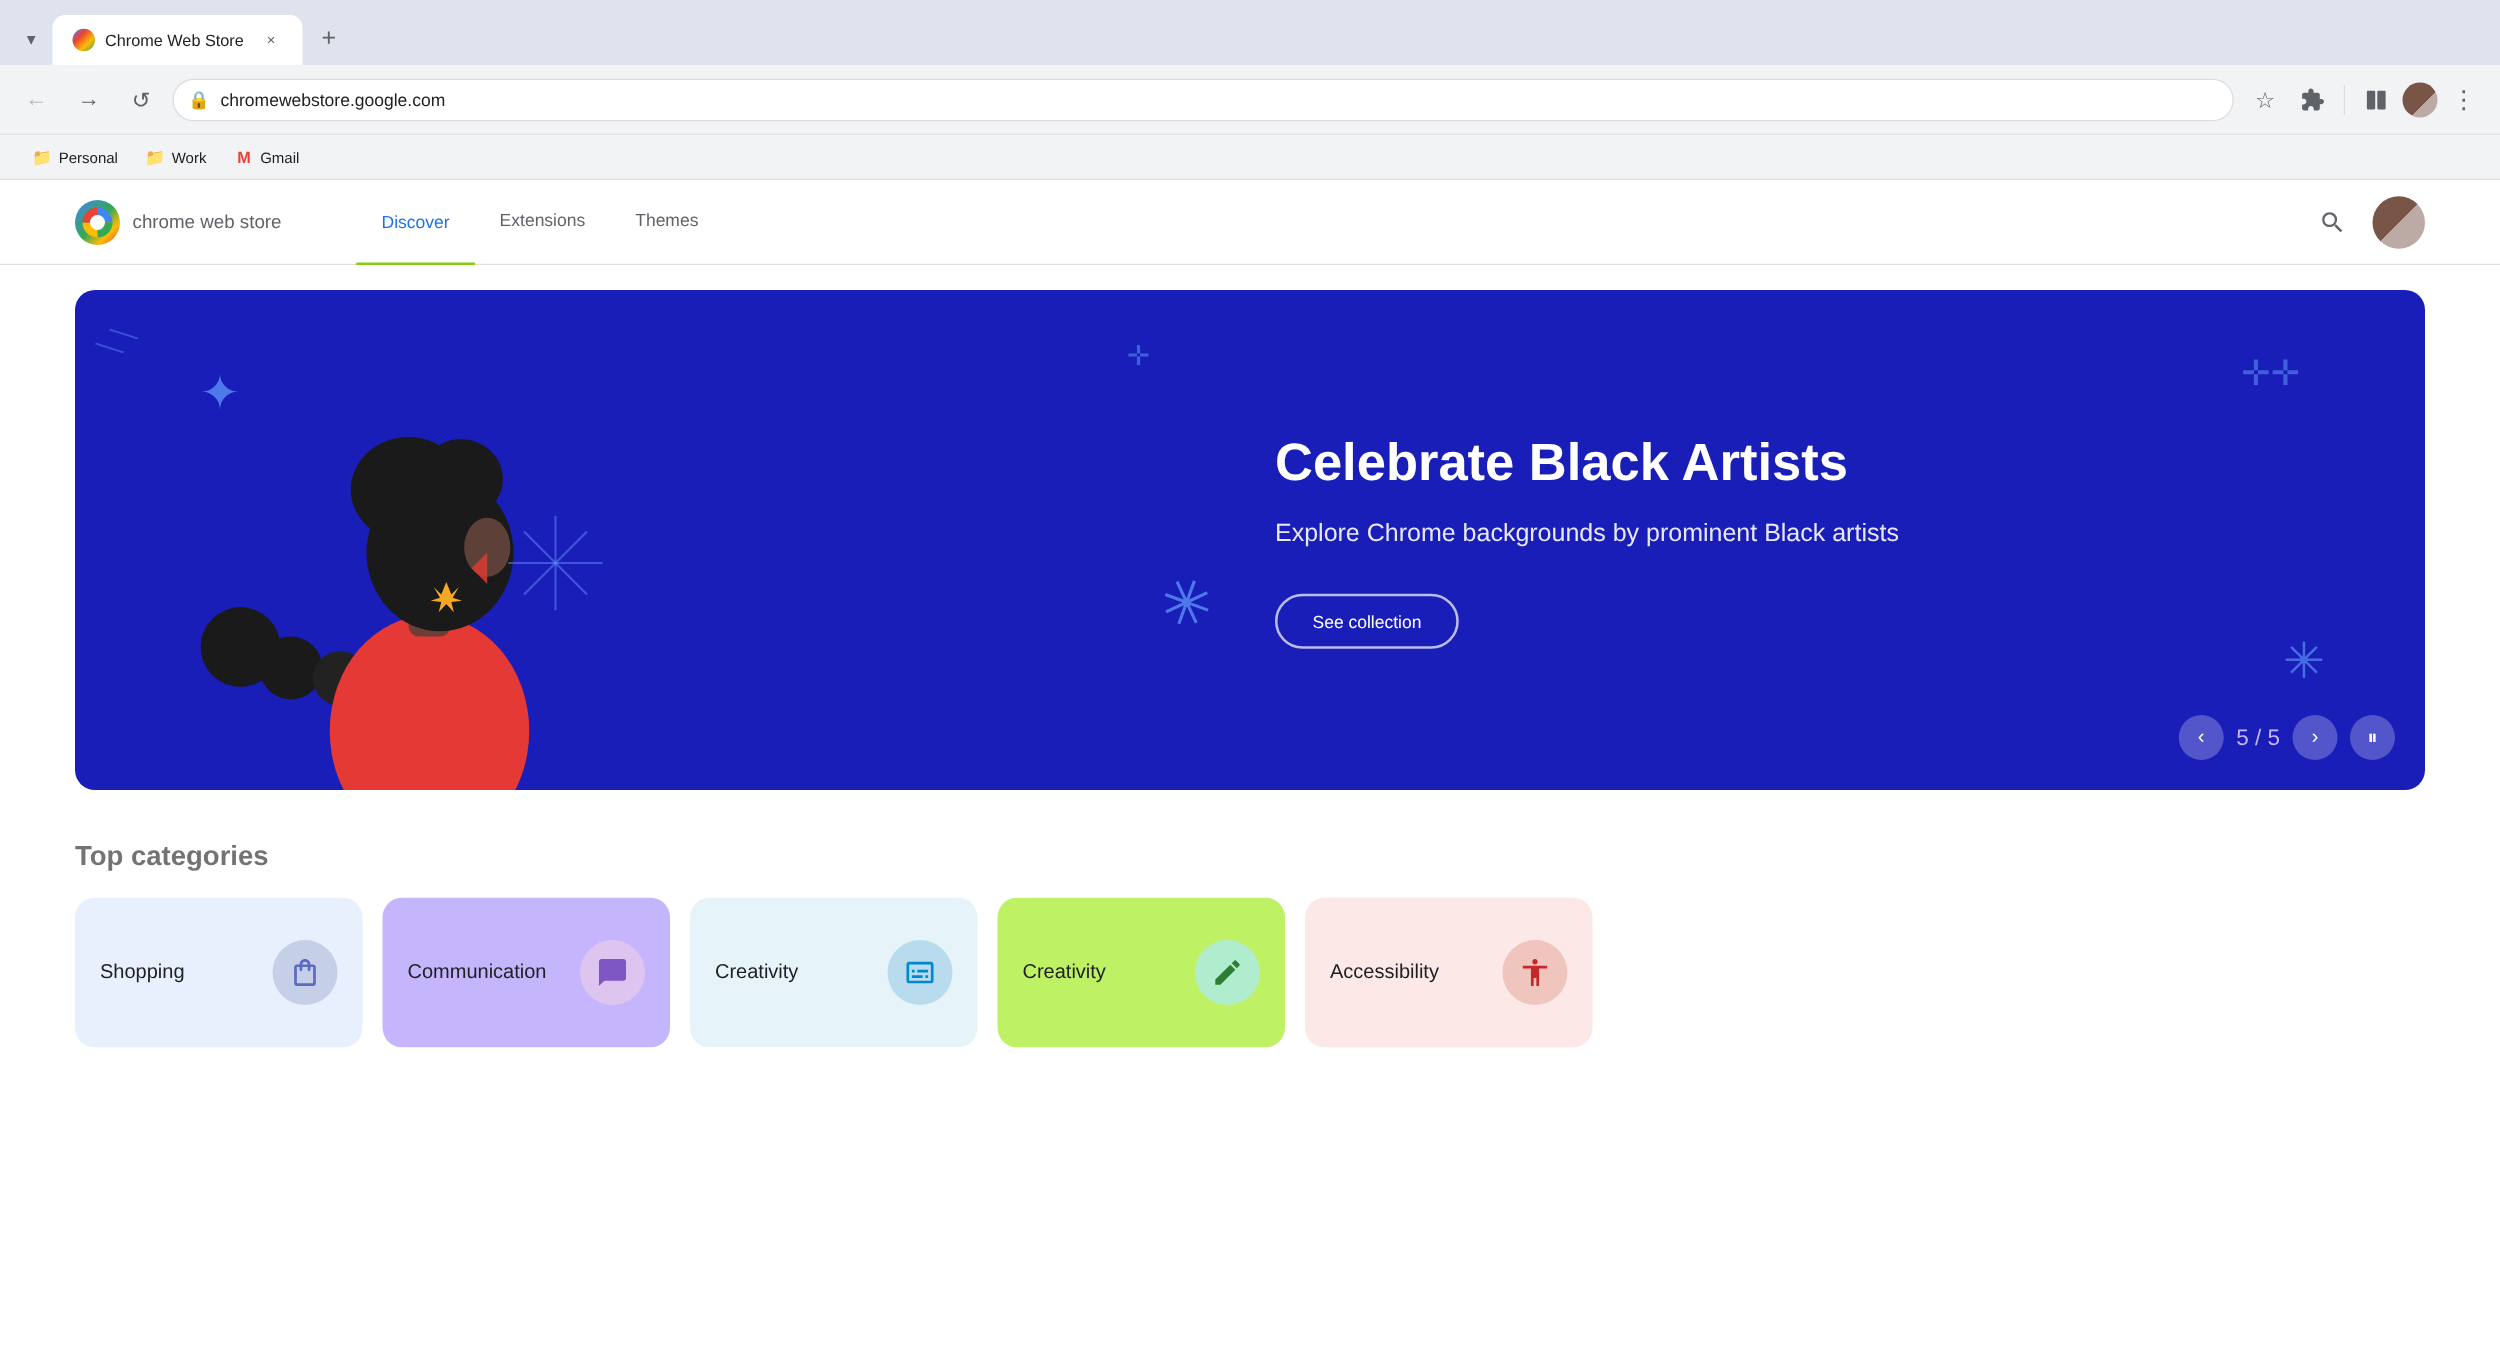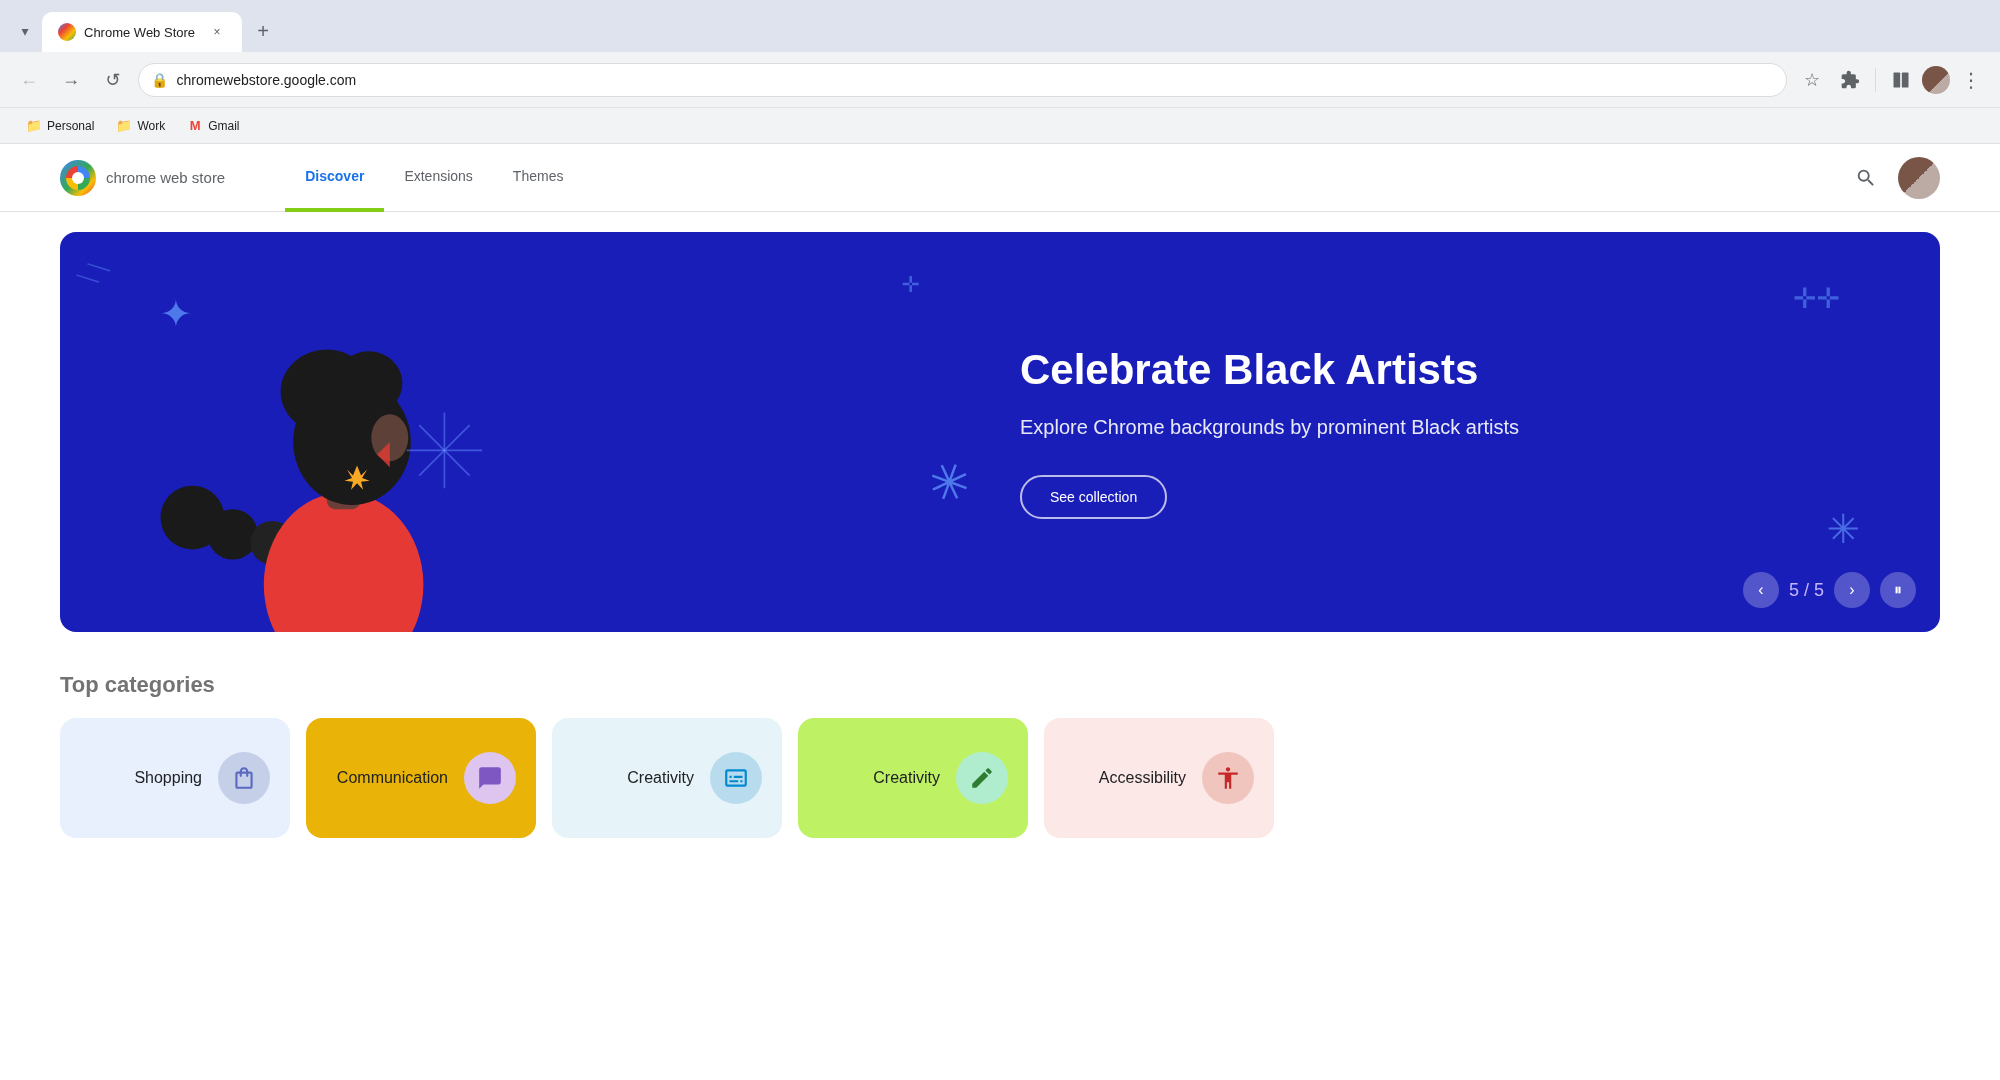--- a/index.html
+++ b/index.html
@@ -36,21 +36,21 @@
     
     .page-content { flex: 1; background: #fff; overflow: hidden; position: relative; }
 
     
     .cws-header { display: flex; align-items: center; padding: 0 60px; height: 68px; border-bottom: 1px solid #e0e0e0; }
     .cws-logo { display: flex; align-items: center; gap: 10px; margin-right: 60px; }
     .cws-logo-icon { width: 36px; height: 36px; border-radius: 50%; background: linear-gradient(135deg, #4285f4 0%, #34a853 50%, #fbbc05 75%, #ea4335 100%); }
     .cws-logo-text { font-size: 15px; color: #5f6368; }
     .cws-nav { display: flex; align-items: center; gap: 0; }
     .cws-nav-item { padding: 0 20px; height: 68px; display: flex; align-items: center; font-size: 14px; color: #5f6368; cursor: pointer; position: relative; border-bottom: 3px solid transparent; }
-    .cws-nav-item.active { color: #1a73e8; border-bottom: 4px solid #84cc16; font-weight: 700; }
+    .cws-nav-item.active { color: #1a73e8; border-bottom: 2px solid #84cc16; font-weight: 400; }
     .cws-header-right { margin-left: auto; display: flex; align-items: center; gap: 12px; }
     .search-btn { width: 40px; height: 40px; border-radius: 50%; display: flex; align-items: center; justify-content: center; cursor: pointer; color: #5f6368; font-size: 20px; }
     .user-avatar { width: 42px; height: 42px; border-radius: 50%; overflow: hidden; cursor: pointer; background: #8d6e63; display: flex; align-items: center; justify-content: center; }
 
     
     .cws-main { padding: 20px 0 0; overflow-y: auto; height: calc(100% - 68px); }
 
     
     .hero-banner { margin: 0 60px; border-radius: 16px; background: #1a1eb8; overflow: hidden; position: relative; height: 400px; display: flex; align-items: center; }
     .hero-left { flex: 0 0 50%; height: 100%; position: relative; overflow: hidden; }
@@ -60,28 +60,28 @@
     .hero-btn { display: inline-block; border: 2px solid rgba(255,255,255,0.7); border-radius: 24px; padding: 12px 28px; color: #fff; font-size: 14px; cursor: pointer; background: transparent; }
 
     
     .slide-controls { position: absolute; bottom: 24px; right: 24px; display: flex; align-items: center; gap: 10px; }
     .slide-btn { width: 36px; height: 36px; border-radius: 50%; background: rgba(255,255,255,0.25); display: flex; align-items: center; justify-content: center; cursor: pointer; color: #fff; font-size: 16px; }
     .slide-count { color: #c4b5fd; font-size: 18px; }
 
     
     .section-title { font-size: 22px; font-weight: 600; color: #737373; margin: 40px 60px 20px; }
     .categories-row { display: flex; gap: 16px; padding: 0 60px; overflow-x: auto; }
-    .category-card { flex: 0 0 230px; height: 120px; border-radius: 16px; display: flex; align-items: center; padding: 20px; gap: 16px; cursor: pointer; position: relative; overflow: hidden; text-align: right; }
+    .category-card { flex: 0 0 230px; height: 120px; border-radius: 16px; display: flex; align-items: center; padding: 20px; gap: 16px; cursor: pointer; position: relative; overflow: hidden; }
     .category-label { font-size: 16px; font-weight: 500; color: #202124; flex: 1; }
     .category-icon-circle { width: 52px; height: 52px; border-radius: 50%; display: flex; align-items: center; justify-content: center; font-size: 24px; flex-shrink: 0; }
 
     
     .cat-shopping { background: #e8f0fe; }
     .cat-shopping .category-icon-circle { background: #c5cfe8; }
-    .cat-communication { background: #eab308; }
+    .cat-communication { background: #c4b5fd; }
     .cat-communication .category-icon-circle { background: #ddc5f0; }
     .cat-education { background: #e6f4f9; }
     .cat-education .category-icon-circle { background: #b8dced; }
     .cat-creativity { background: #bef264; }
     .cat-creativity .category-icon-circle { background: #b0edce; }
     .cat-accessibility { background: #fce8e6; }
     .cat-accessibility .category-icon-circle { background: #f0c5be; }
   </style>
 </head>
 <body>

